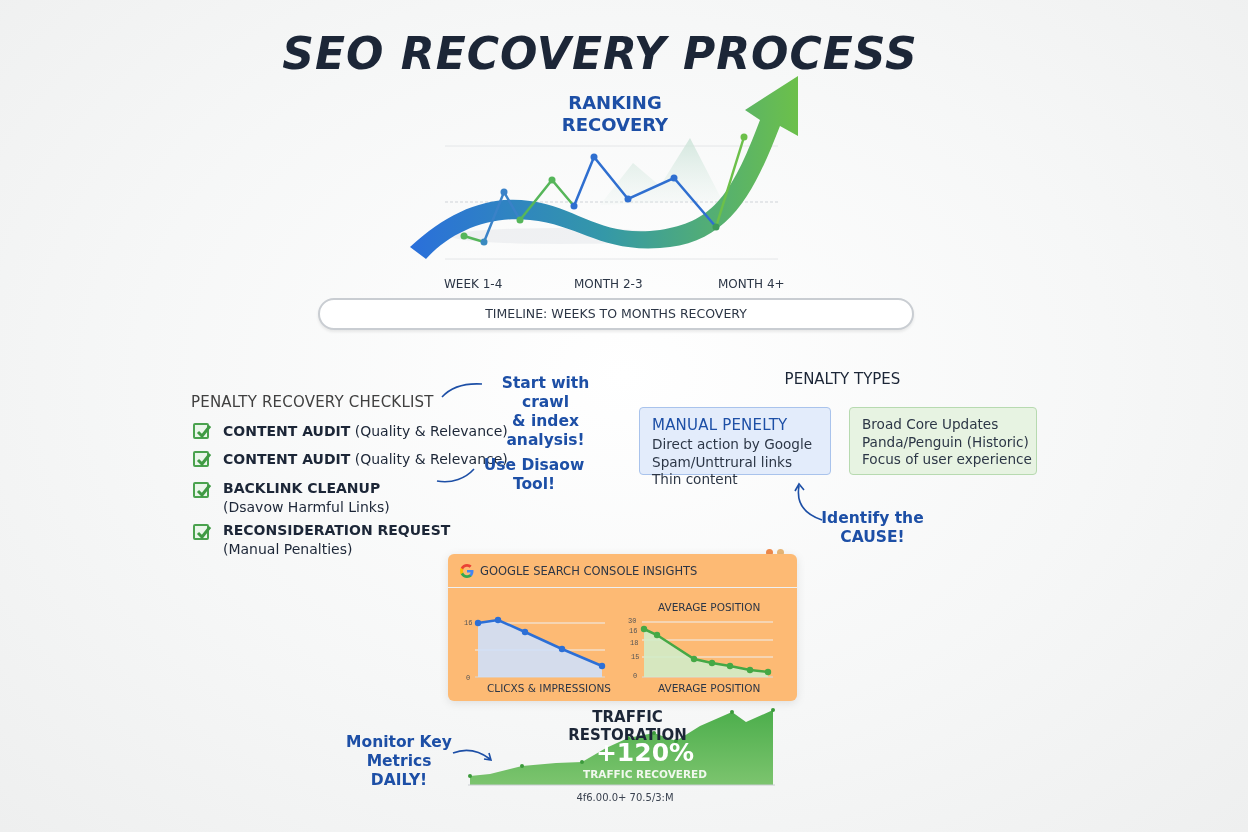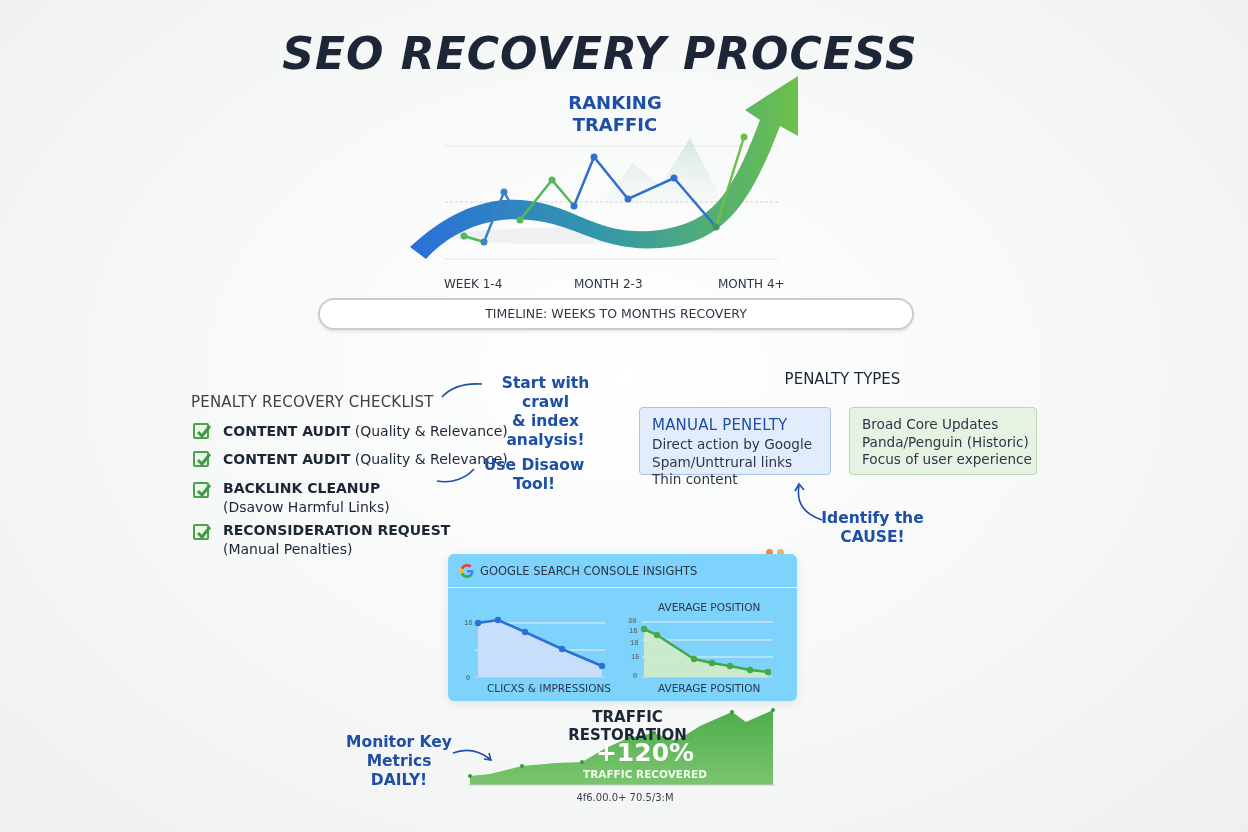--- a/index.html
+++ b/index.html
@@ -57,21 +57,21 @@
     top: 407px; height: 68px; border-radius: 4px; padding: 8px 12px;
     font-family: "DejaVu Sans", sans-serif;
   }
   .pbox.manual { left: 639px; width: 192px; background: #e3ecfb; border: 1.5px solid #a9c3ec; }
   .pbox.algo { left: 849px; width: 188px; background: #e7f3e2; border: 1.5px solid #b7dab0; }
   .pbox h3 { font-size: 15px; font-weight: normal; margin-bottom: 2px; letter-spacing: 0.2px; }
   .pbox.manual h3 { color: #1d4fa6; }
   .pbox.algo h3 { color: #1c2637; }
   .pbox p { font-size: 13.6px; line-height: 17.5px; color: #2c3646; white-space: nowrap; }
   .gsc-card {
-    left: 448px; top: 554px; width: 349px; height: 147px; background: #7dd3fc;
+    left: 448px; top: 554px; width: 349px; height: 147px; background: #fdba74;
     border-radius: 6px; box-shadow: 0 2px 10px rgba(0,0,0,0.10);
   }
   .gsc-header {
     position: absolute; left: 0; top: 0; width: 100%; height: 34px;
     border-bottom: 1px solid #eef0f2; font-family: "DejaVu Sans", sans-serif;
     font-size: 11.5px; color: #2c3646; line-height: 34px; padding-left: 32px;
   }
   .gsc-logo { position: absolute; left: 11px; top: 9px; }
   .dots { left: 766px; top: 542px; }
   .dot { display: inline-block; width: 7px; height: 7px; border-radius: 50%; margin-right: 4px; }
@@ -134,21 +134,21 @@
     <circle cx="594" cy="157" r="3.5" fill="#2f6fd0"></circle>
     <circle cx="628" cy="199" r="3.5" fill="#2f6fd0"></circle>
     <circle cx="674" cy="178" r="3.5" fill="#2f6fd0"></circle>
     <circle cx="716" cy="227" r="3.5" fill="#3e9a5a"></circle>
     <circle cx="744" cy="137" r="3.5" fill="#6cc04a"></circle>
   </g>
 </svg>
 
 <div class="abs rank-title">
   <div>RANKING</div>
-  <div>TRAFFIC</div>
+  <div>RECOVERY</div>
 </div>
 
 <div class="abs axis-label" style="left:444px;">WEEK 1-4</div>
 <div class="abs axis-label" style="left:574px;">MONTH 2-3</div>
 <div class="abs axis-label" style="left:718px;">MONTH 4+</div>
 
 <div class="abs timeline-pill">TIMELINE: WEEKS TO MONTHS RECOVERY</div>
 
 <div class="abs checklist-title">PENALTY RECOVERY CHECKLIST</div>
 

